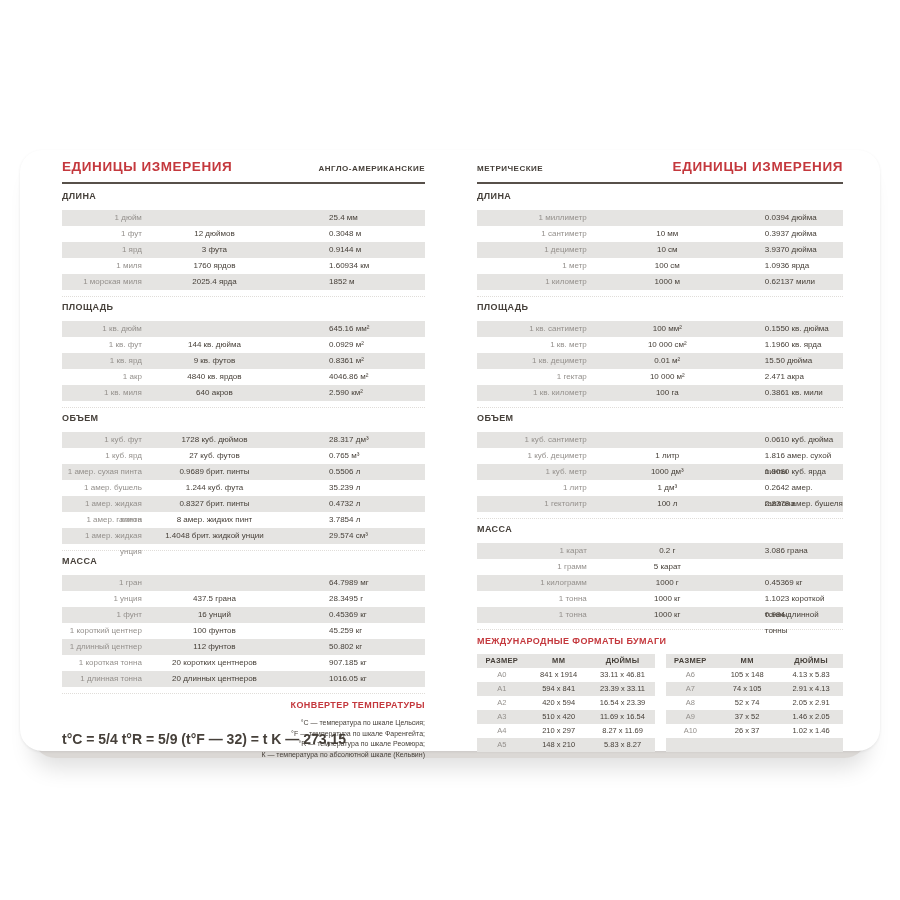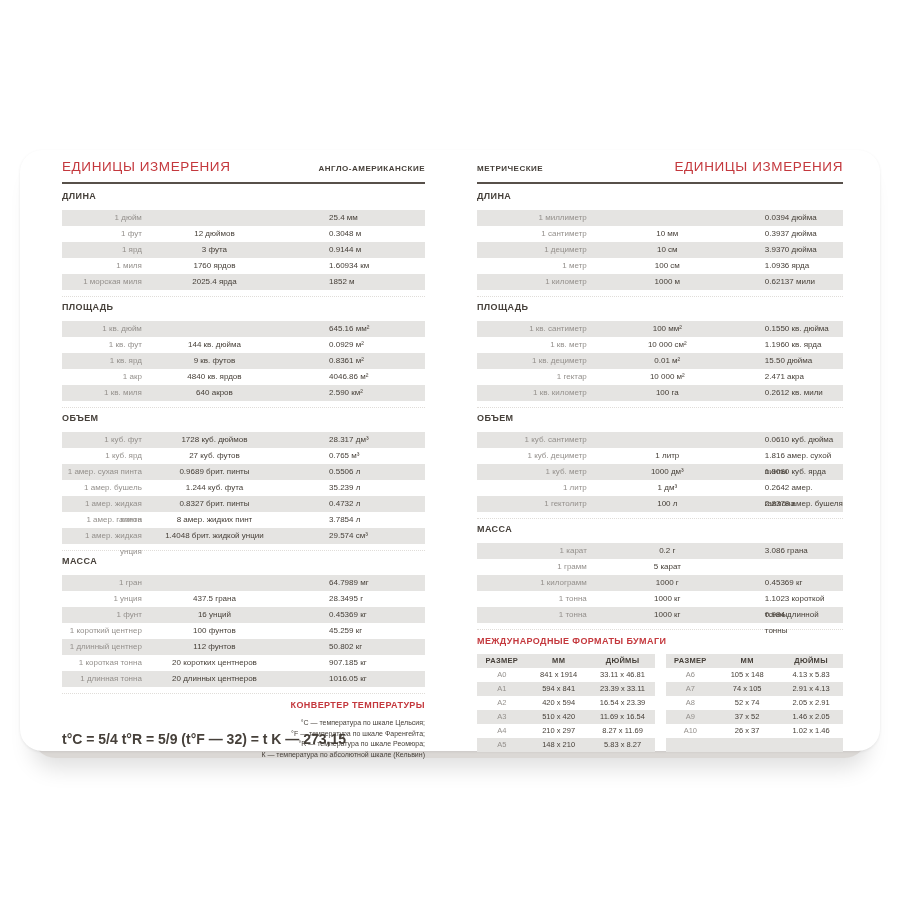--- a/index.html
+++ b/index.html
@@ -21,21 +21,21 @@
   }
   .page{position:absolute;top:0;height:100%;}
   .page.left{left:42px;width:363px;}
   .page.right{left:457px;width:366px;}
 
   .page-header{
     display:flex;justify-content:space-between;align-items:flex-end;
     padding-top:9px;
   }
   .page-title{
-    font-size:13.5px;font-weight:normal;color:#c4383d;letter-spacing:0.6px;
+    font-size:13.5px;font-weight:bold;color:#c4383d;letter-spacing:0.6px;
     line-height:15px;white-space:nowrap;
   }
   .page-subtitle{
     font-size:8px;font-weight:bold;color:#46403a;letter-spacing:0.5px;
     line-height:11px;white-space:nowrap;
   }
   .rule{height:0;border-bottom:2px solid #57504a;margin-top:8px;}
 
   .section{margin-top:6px;padding-top:6px;border-top:1px dotted #e0ddd9;}
   .section.first{margin-top:0;padding-top:8px;border-top:none;}
@@ -303,21 +303,21 @@
             <span class="c3">15.50 дюйма</span>
           </div>
           <div class="m-row">
             <span class="c1">1 гектар</span>
             <span class="c2">10 000 м²</span>
             <span class="c3">2.471 акра</span>
           </div>
           <div class="m-row gray">
             <span class="c1">1 кв. километр</span>
             <span class="c2">100 га</span>
-            <span class="c3">0.2612 кв. мили</span>
+            <span class="c3">0.3861 кв. мили</span>
           </div>
         </div>
         <div class="section">
           <div class="section-title">ОБЪЕМ</div>
           <div class="m-row gray">
             <span class="c1">1 куб. сантиметр</span>
             <span class="c2"></span>
             <span class="c3">0.0610 куб. дюйма</span>
           </div>
           <div class="m-row">

